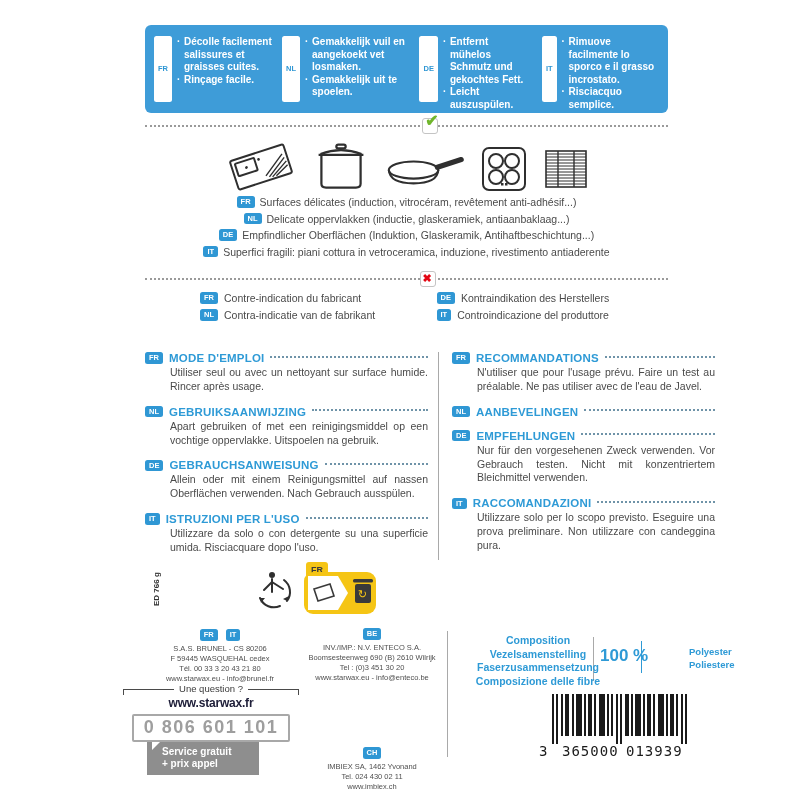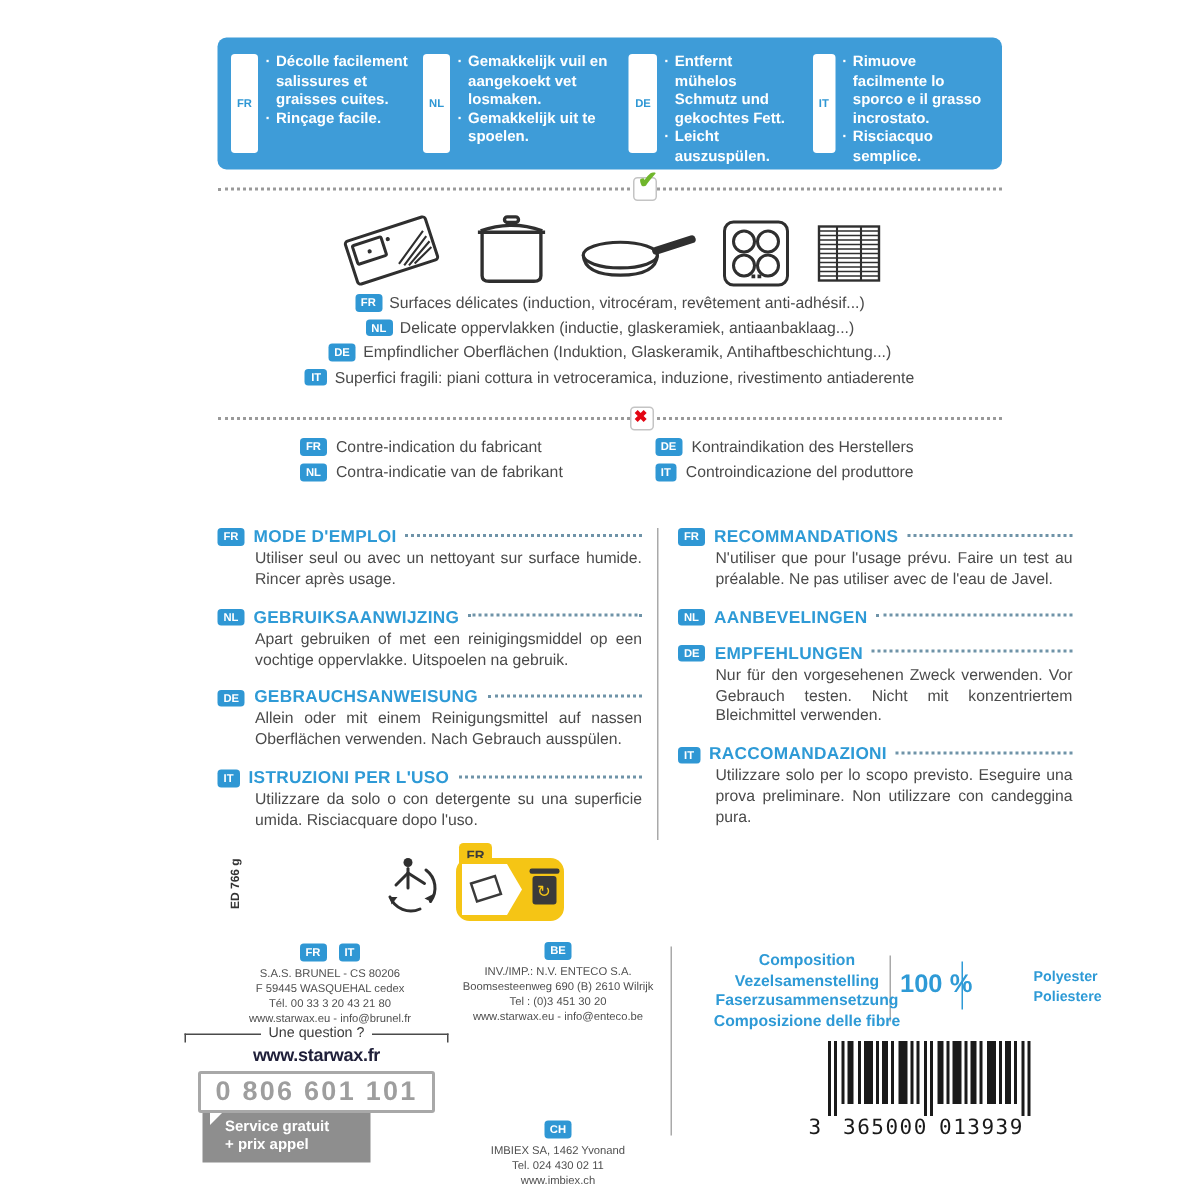--- a/index.html
+++ b/index.html
@@ -72,21 +72,21 @@
   .question { position:absolute; left:123px; top:684px; width:176px; text-align:center; }
   .qtitle { display:flex; align-items:flex-start; }
   .qtitle .br { flex:1; height:6px; border-top:1.5px solid #4a4a4a; margin-top:5px; }
   .qtitle .br.bl { border-left:1.5px solid #4a4a4a; }
   .qtitle .br.brr { border-right:1.5px solid #4a4a4a; }
   .qtitle .qtxt { font-size:9.5px; color:#3a3a3a; padding:0 5px; line-height:1.1; }
   .site { font-size:12px; font-weight:800; color:#20203a; letter-spacing:-.2px; margin-top:1px; }
   .phonebox { margin:4px auto 0; width:158px; border:2.5px solid #a8a8a8; border-radius:2px;
               background:#fff; color:#9e9e9e; font-size:18px; font-weight:800;
               letter-spacing:1.5px; padding:1px 0 2px; }
-  .graynote { position:relative; margin-left:12px; margin-top:0; width:112px; background:#8e8e8e;
+  .graynote { position:relative; margin-left:24px; margin-top:0; width:112px; background:#8e8e8e;
               color:#fff; font-size:10px; font-weight:bold; line-height:1.15;
               text-align:left; padding:4px 6px 6px 15px; }
   .graynote::before { content:""; position:absolute; left:5px; top:0; width:0; height:0;
                       border-left:8px solid #fff; border-bottom:8px solid transparent; }
 
   .compo { position:absolute; left:455px; top:634px; width:132px; text-align:center;
            color:#2e9ad6; font-weight:bold; font-size:10.5px; line-height:1.3;margin-left:17px; }
   .pct { position:absolute; left:600px; top:646px; color:#2e9ad6; font-size:17px; font-weight:bold; }
   .bdiv { position:absolute; left:641px; top:641px; height:32px; border-left:1.5px solid #2e9ad6; }
   .mats { position:absolute; left:648px; top:645px; color:#2e9ad6; font-size:9.5px;

